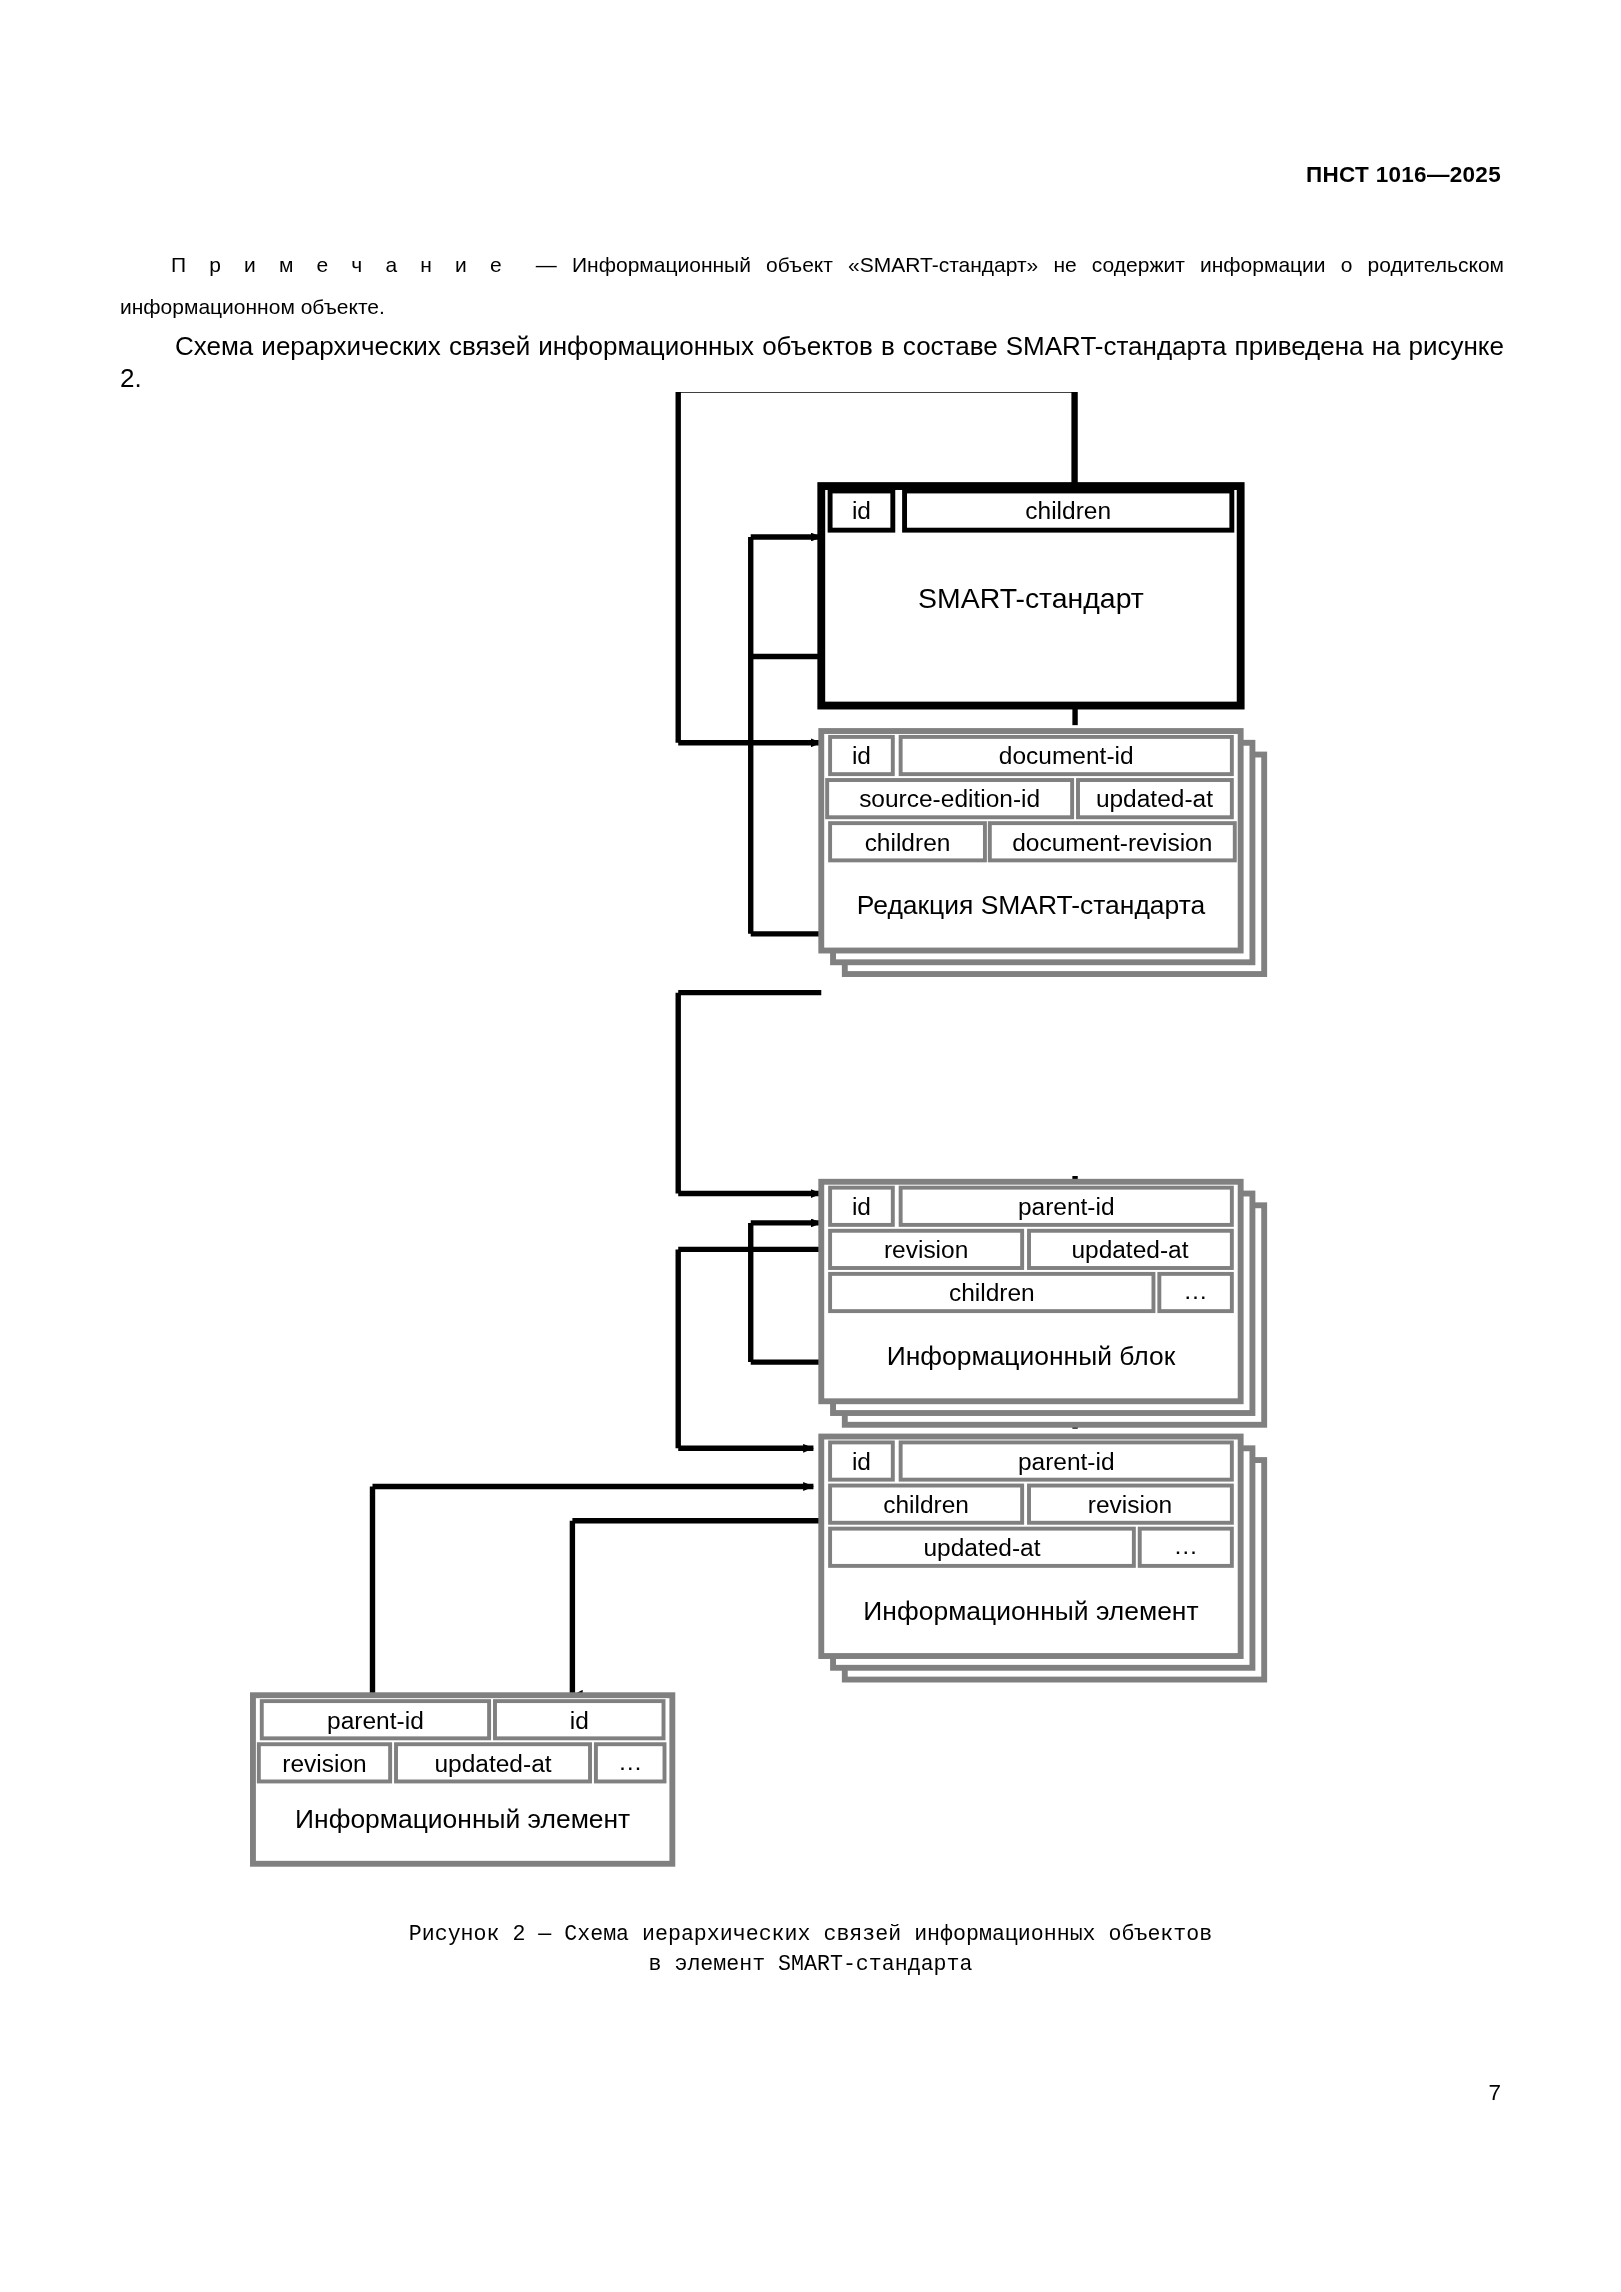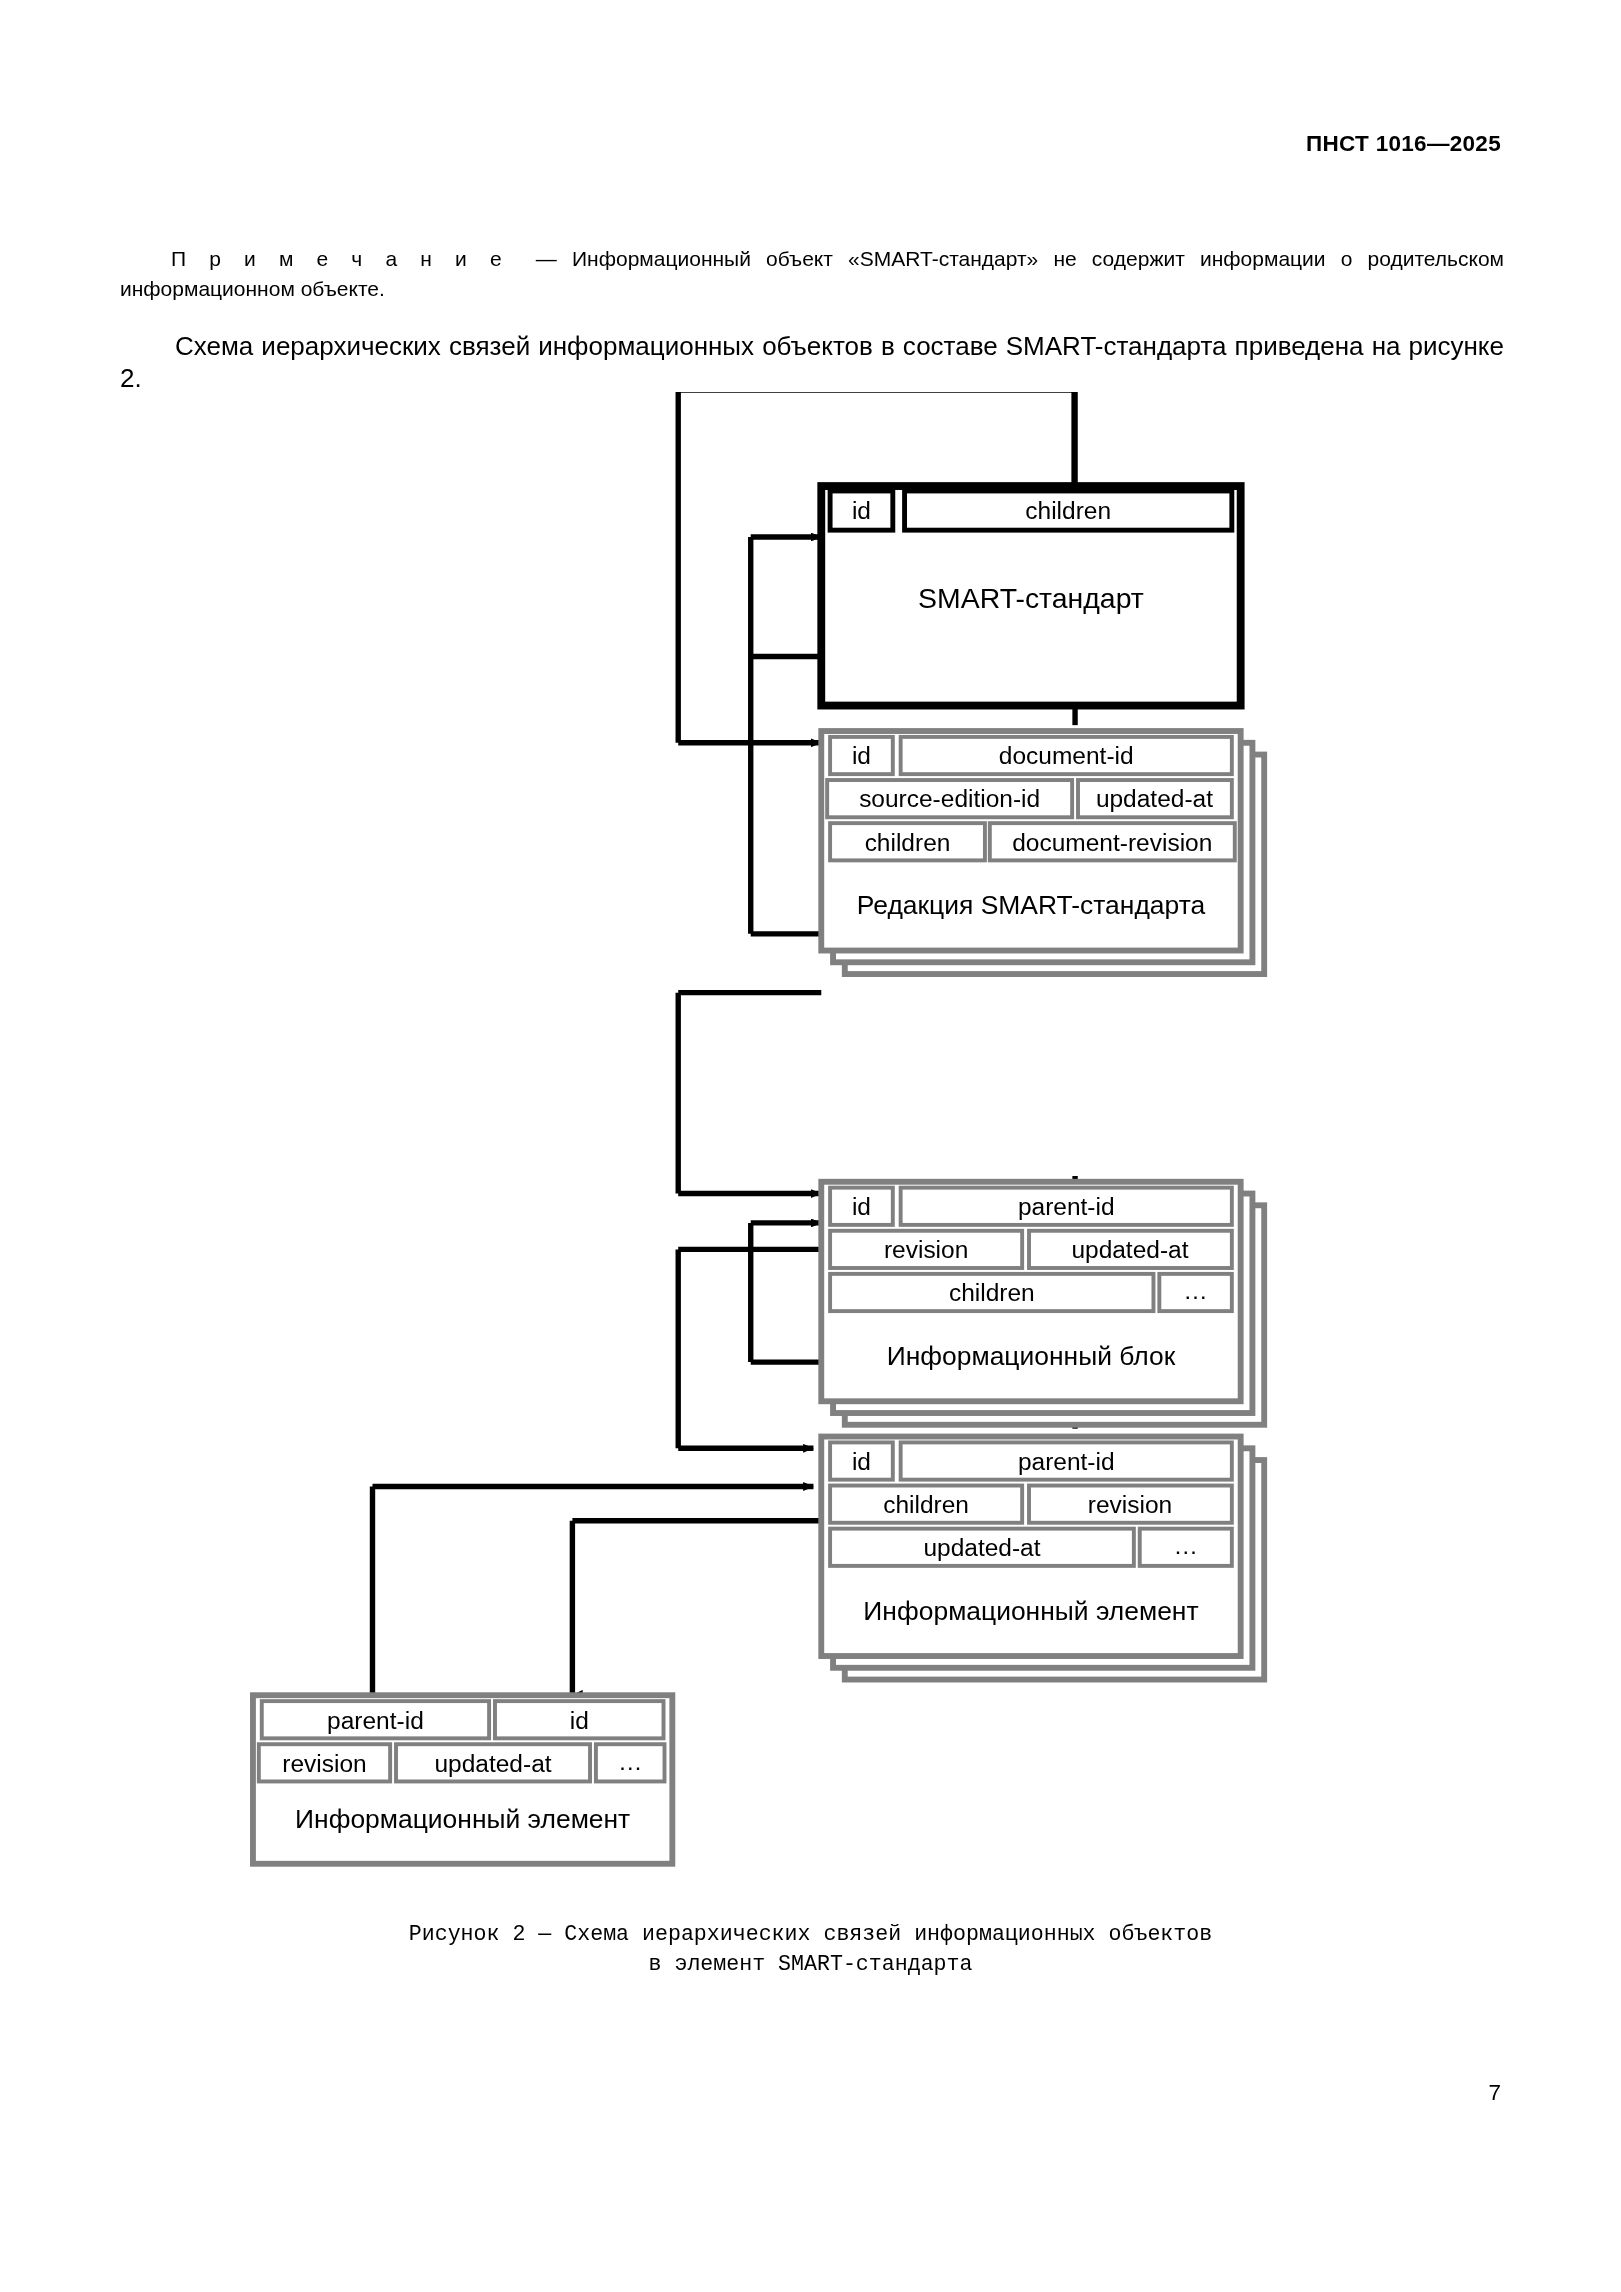--- a/index.html
+++ b/index.html
@@ -16,36 +16,36 @@
     overflow: hidden;
   }
   .page {
     position: absolute;
     inset: 0;
   }
 
   
   .running-head {
     position: absolute;
-    top: 131px;
+    top: 162px;
     right: 120px;
     font-size: 22.5px;
     font-weight: bold;
     letter-spacing: 0.3px;
     white-space: nowrap;
   }
 
   
   .note-para {
     position: absolute;
     top: 223px;
     left: 120px;
     width: 1384px;
     font-size: 21px;
-    line-height: 30px;
+    line-height: 42px;
     text-align: justify;
     text-justify: inter-word;
   }
   .note-para .indent { display: inline-block; width: 51px; }
   .note-lead {
     letter-spacing: 4px;
     white-space: nowrap;
   }
   .body-para {
     position: absolute;

